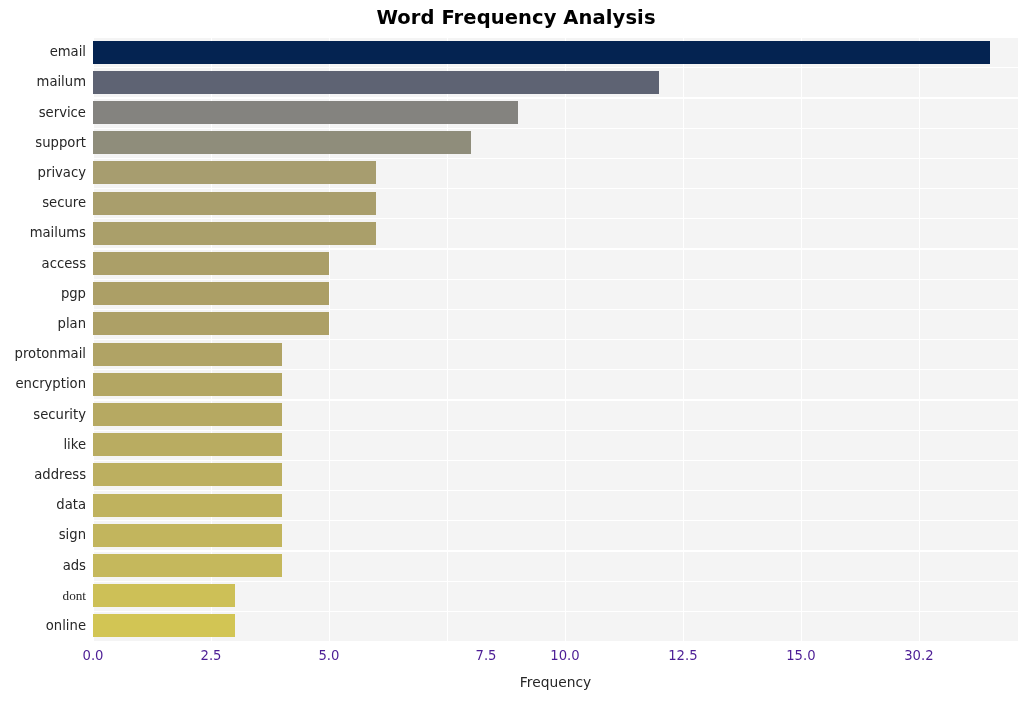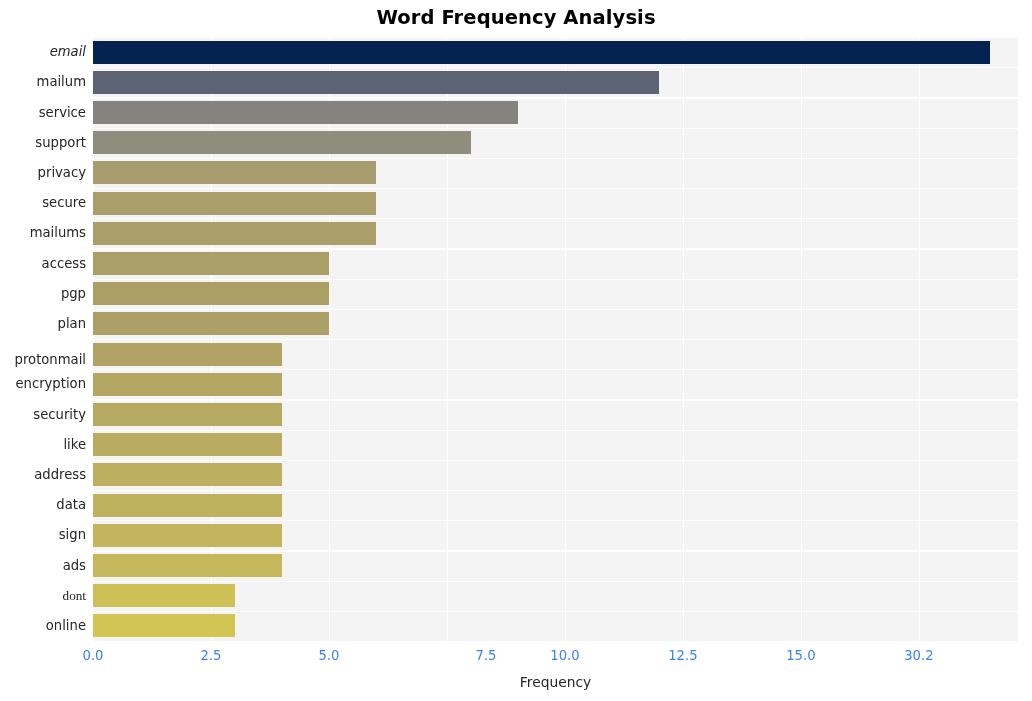--- a/index.html
+++ b/index.html
@@ -97,21 +97,21 @@
     left: 93px;
     top: 648px;
     width: 925px;
     height: 20px;
   }
   .xtick {
     position: absolute;
     top: 0;
     transform: translateX(-50%);
     font-size: 13.2px;
-    color: #3b82f6;
+    color: #4c1d95;
     white-space: nowrap;
   }
 
   #xlabel {
     position: absolute;
     left: 93px;
     top: 674px;
     width: 925px;
     text-align: center;
     font-size: 13.8px;
@@ -176,31 +176,31 @@
         <div class="bar" title="address: 4" style="width: 188.776px; top: 426.4px; background: rgb(188, 175, 96);"></div>
         <div class="bar" title="data: 4" style="width: 188.776px; top: 456.6px; background: rgb(191, 178, 94);"></div>
         <div class="bar" title="sign: 4" style="width: 188.776px; top: 486.8px; background: rgb(194, 181, 93);"></div>
         <div class="bar" title="ads: 4" style="width: 188.776px; top: 517px; background: rgb(197, 184, 92);"></div>
         <div class="bar" title="dont: 3" style="width: 141.582px; top: 547.2px; background: rgb(205, 192, 87);"></div>
         <div class="bar" title="online: 3" style="width: 141.582px; top: 577.4px; background: rgb(210, 197, 84);"></div>
       </div>
   </div>
 
   <div id="ytick-layer">
-      <div class="ytick" style="top: 7.1px; font-style: italic;">email</div>
+      <div class="ytick" style="top: 7.1px;">email</div>
       <div class="ytick" style="top: 37.3px;">mailum</div>
       <div class="ytick" style="top: 67.5px;">service</div>
       <div class="ytick" style="top: 97.7px;">support</div>
       <div class="ytick" style="top: 127.9px;">privacy</div>
       <div class="ytick" style="top: 158.1px;">secure</div>
       <div class="ytick" style="top: 188.3px;">mailums</div>
       <div class="ytick" style="top: 218.5px;">access</div>
       <div class="ytick" style="top: 248.7px;">pgp</div>
       <div class="ytick" style="top: 278.9px;">plan</div>
-      <div class="ytick" style="top: 309.1px; margin-top: 6px;">protonmail</div>
+      <div class="ytick" style="top: 309.1px;">protonmail</div>
       <div class="ytick" style="top: 339.3px;">encryption</div>
       <div class="ytick" style="top: 369.5px;">security</div>
       <div class="ytick" style="top: 399.7px; margin-left: 29px;">like</div>
       <div class="ytick" style="top: 429.9px;">address</div>
       <div class="ytick" style="top: 460.1px;">data</div>
       <div class="ytick" style="top: 490.3px;">sign</div>
       <div class="ytick" style="top: 520.5px;">ads</div>
       <div class="ytick" style="top: 550.7px; font-family: Liberation Serif, serif;">dont</div>
       <div class="ytick" style="top: 580.9px; text-align: right;">online</div>
     </div>

